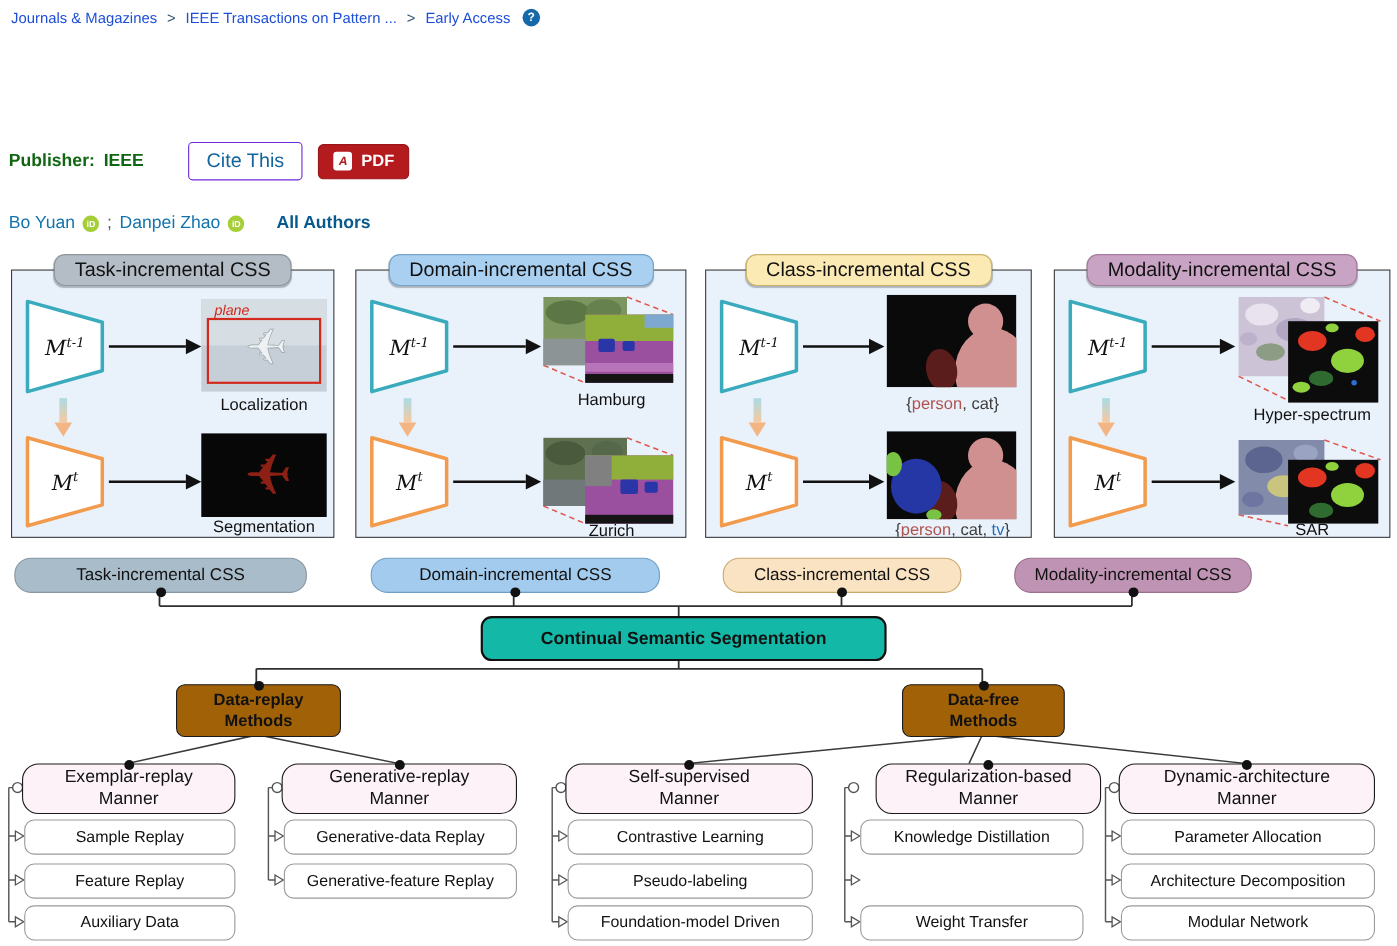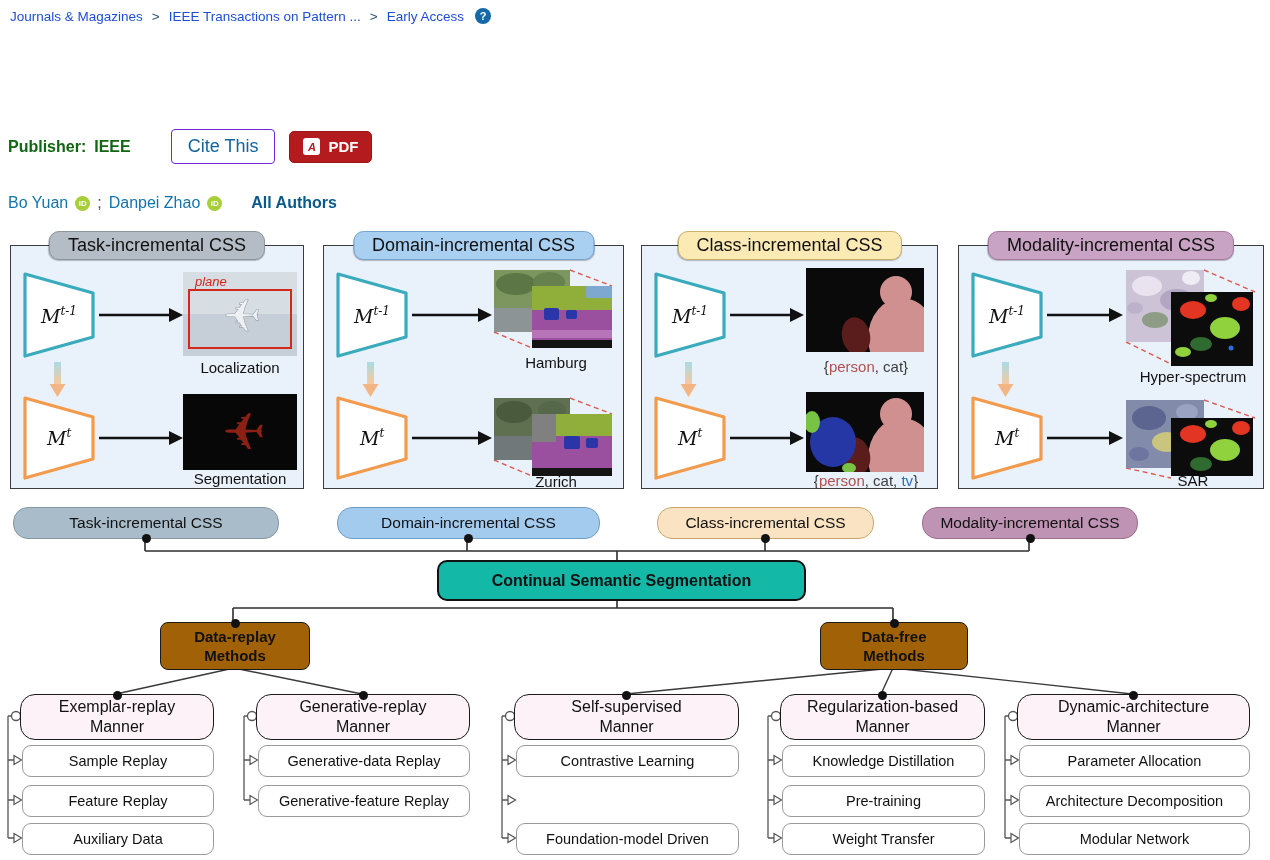--- a/index.html
+++ b/index.html
@@ -355,28 +355,28 @@
       <div>Manner</div>
     </div>
     <div class="t-node child-node" style="left:258px;top:245px;width:210px;height:30px;">Generative-data Replay</div>
     <div class="t-node child-node" style="left:258px;top:285px;width:210px;height:30px;">Generative-feature Replay</div>
 
     <div class="t-node manner-node dot-t" style="left:514px;top:194px;width:223px;height:44px;">
       <div>Self-supervised</div>
       <div>Manner</div>
     </div>
     <div class="t-node child-node" style="left:516px;top:245px;width:221px;height:30px;">Contrastive Learning</div>
+    <div class="t-node child-node" style="left:516px;top:285px;width:221px;height:30px;">Pseudo-labeling</div>
     <div class="t-node child-node" style="left:516px;top:323px;width:221px;height:30px;">Foundation-model Driven</div>
 
-    <div class="t-node manner-node dot-t" style="left:780px;top:194px;width:203px;height:44px;">
+    <div class="t-node manner-node dot-t" style="left:796px;top:194px;width:203px;height:44px;">
       <div>Regularization-based</div>
       <div>Manner</div>
     </div>
     <div class="t-node child-node" style="left:782px;top:245px;width:201px;height:30px;">Knowledge Distillation</div>
-    <div class="t-node child-node" style="left:782px;top:285px;width:201px;height:30px;">Pre-training</div>
     <div class="t-node child-node" style="left:782px;top:323px;width:201px;height:30px;">Weight Transfer</div>
 
     <div class="t-node manner-node dot-t" style="left:1017px;top:194px;width:231px;height:44px;">
       <div>Dynamic-architecture</div>
       <div>Manner</div>
     </div>
     <div class="t-node child-node" style="left:1019px;top:245px;width:229px;height:30px;">Parameter Allocation</div>
     <div class="t-node child-node" style="left:1019px;top:323px;width:229px;height:30px;">Modular Network</div>
     <div class="t-node child-node" style="left:1019px;top:285px;width:229px;height:30px;">Architecture Decomposition</div>
   </div>

